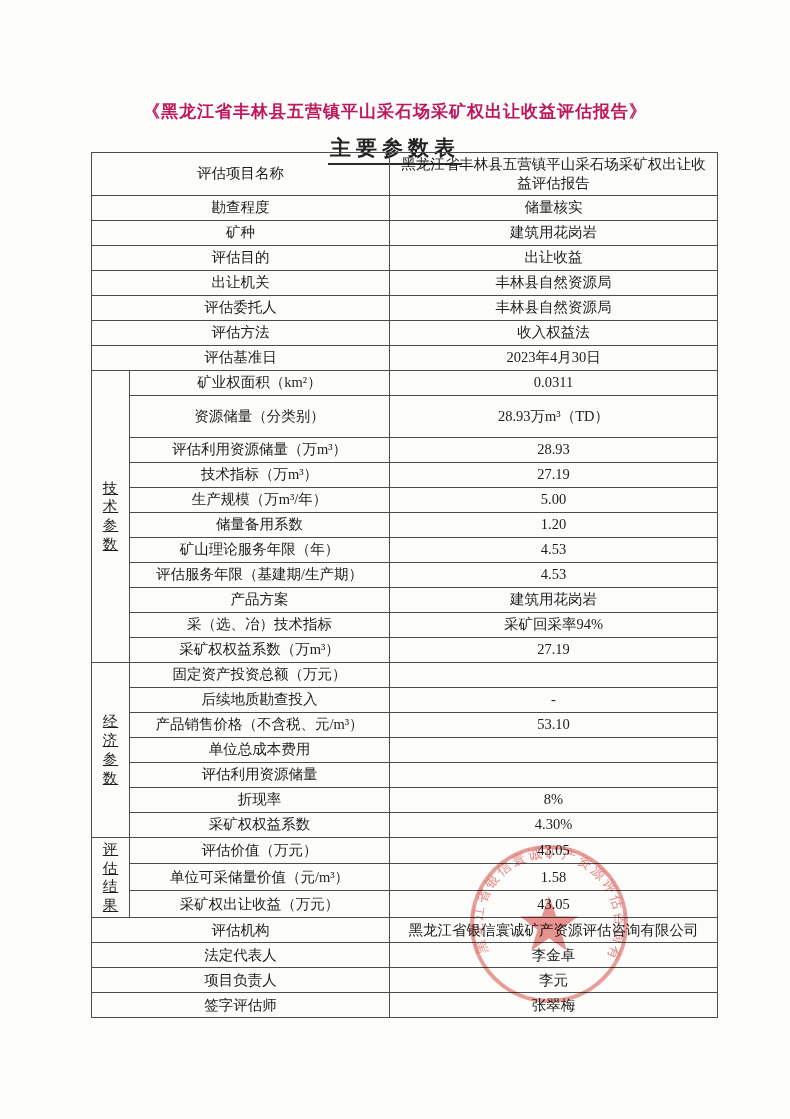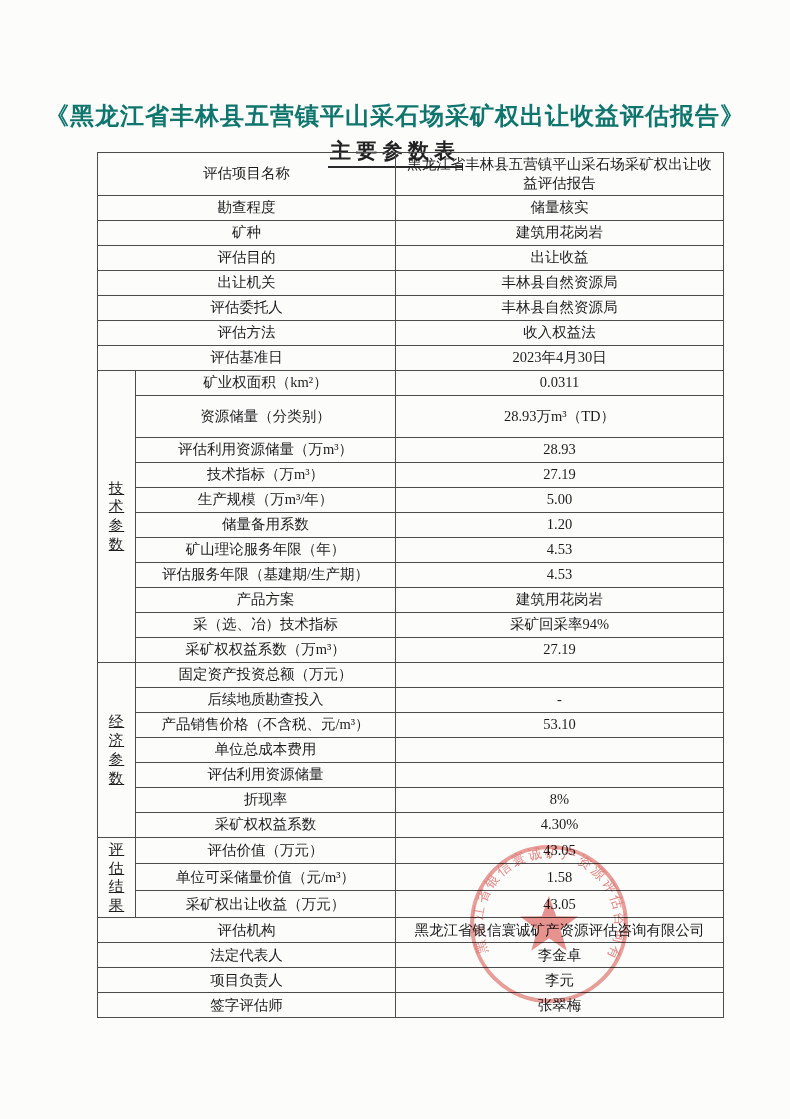--- a/index.html
+++ b/index.html
@@ -15,38 +15,38 @@
     overflow: hidden;
   }
   .title-block {
     position: absolute;
     top: 100px;
     left: 0;
     width: 100%;
     text-align: center;
   }
   .title-line1 {
-    font-size: 24px;
+    font-size: 17px;
     font-weight: bold;
     letter-spacing: 1px;
-    color: #0f766e;
+    color: #be185d;
   }
   .title-line2 {
     display: inline-block;
-    margin-top: 5px;
+    margin-top: 11px;
     font-size: 21px;
     font-weight: bold;
     letter-spacing: 5px;
     border-bottom: 2px solid #2a2a2a;
     padding: 0 2px 1px 2px;
     color: #222;
   }
   table.params {
     position: absolute;
-    left: 97px;
+    left: 91px;
     top: 152px;
     width: 626px;
     border-collapse: collapse;
     table-layout: fixed;
     font-size: 14.5px;
   }
   table.params td {
     border: 1px solid #4c4c4c;
     text-align: center;
     vertical-align: middle;

